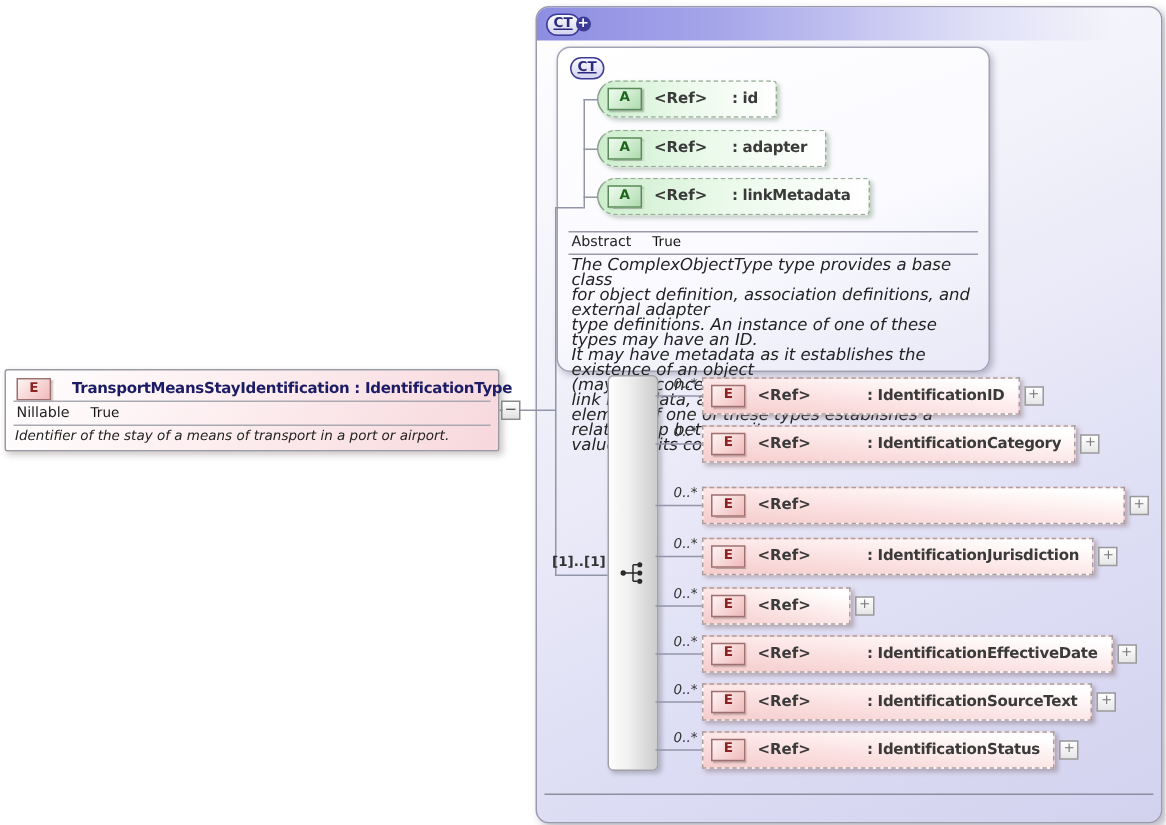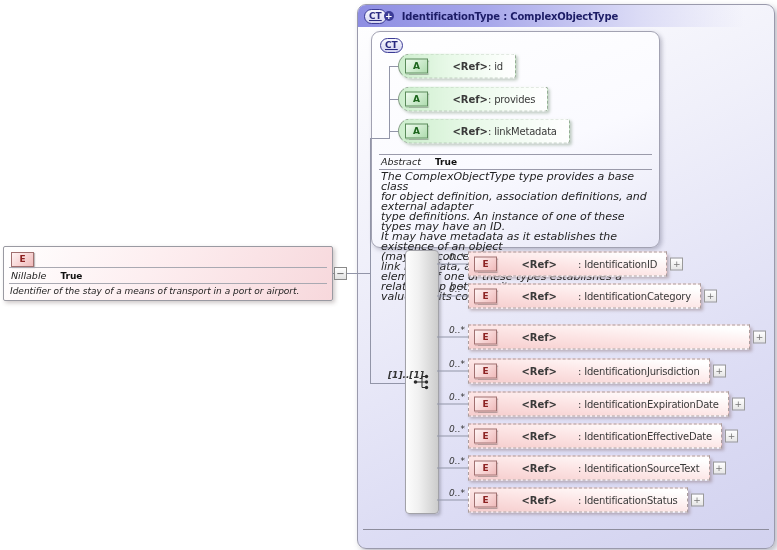--- a/index.html
+++ b/index.html
@@ -23,44 +23,44 @@
   .box-title{margin-left:8px;font-size:10px;font-weight:bold;letter-spacing:-.2px;color:#1c1c66;white-space:nowrap;}
 
   
   .base-card{position:absolute;left:371px;top:31px;width:287px;height:215px;
     border:1px solid #a2a2b2;border-radius:9px;
     background:linear-gradient(160deg,#ffffff 0%,#fafaff 55%,#e8e8f7 100%);
     box-shadow:2px 2px 4px rgba(60,60,90,.3);}
   .base-header{position:absolute;left:8px;top:6px;display:flex;align-items:center;}
   .hr-in{position:absolute;height:1px;background:#9a9aaa;}
   .abstract-row{position:absolute;left:9px;top:124px;font-size:9.5px;}
-  .lbl-it{font-style:italic;color:#222;}
-  .val-b{font-weight:bold;font-size:9px;margin-left:14px;color:#111;}
+  .lbl-it{color:#222;}
+  .val-b{font-weight:normal;font-size:9px;margin-left:14px;color:#111;}
   .base-desc{position:absolute;left:9px;top:140px;width:276px;font-style:italic;
     font-size:11px;line-height:10px;color:#222;white-space:pre-line;}
 
   
   .attr-row{position:absolute;left:398px;transform:translateY(-50%);display:inline-flex;align-items:center;
     padding:4px 12px 4px 6px;border:1px dashed #97ab97;border-left:1px solid #8aa08a;
     border-radius:13px 3px 3px 13px;
     background:linear-gradient(to right,#cdeecd 0%,#e9f9e9 45%,#ffffff 100%);
     box-shadow:2px 2px 3px rgba(90,120,90,.35);}
   .badge{display:inline-block;width:21px;height:13px;font-size:9px;font-weight:bold;
     text-align:center;line-height:13px;margin-right:8px;box-shadow:1px 1px 1px rgba(0,0,0,.25);}
   .badge-a{border:1px solid #5a8a5a;background:linear-gradient(135deg,#f0fcf0,#aedcae);color:#1e661e;}
   .badge-e{border:1px solid #a07070;background:linear-gradient(135deg,#fff4f4,#f0baba);color:#8c2222;}
-  .ref{display:inline-block;width:52px;font-size:10px;font-weight:bold;color:#3a3a3a;text-align:right;}
-  .mname{font-size:10px;font-weight:normal;color:#3a3a3a;letter-spacing:-.2px;}
+  .ref{display:inline-block;width:52px;font-size:10px;font-weight:bold;color:#3a3a3a;}
+  .mname{font-size:10px;font-weight:bold;color:#3a3a3a;letter-spacing:-.2px;}
 
   
   .seq-bar{position:absolute;left:405px;top:250px;width:32px;height:262px;border:1px solid #a2a2a8;
     border-radius:4px;background:linear-gradient(to right,#fdfdfd 0%,#f0f0f0 40%,#cccccc 100%);
     box-shadow:2px 2px 3px rgba(80,80,90,.3);}
   .seq-icon{position:absolute;left:7px;top:122px;}
-  .group-card-lbl{position:absolute;left:388px;top:370px;font-size:9px;font-style:italic;
+  .group-card-lbl{position:absolute;left:368px;top:370px;font-size:9px;
     font-weight:bold;color:#333;}
 
   
   .el-row{position:absolute;left:437px;transform:translateY(-50%);display:flex;align-items:center;}
   .lead{position:relative;width:31px;height:1px;background:#9295a8;flex:0 0 auto;}
   .card-lbl{position:absolute;right:3px;bottom:3px;font-size:9px;font-style:italic;color:#333;white-space:nowrap;}
   .elem-box{display:inline-flex;align-items:center;padding:4px 9px 4px 5px;
     border:1px dashed #ab9d9d;
     background:linear-gradient(to top right,#f5cccc 0%,#fce4e4 45%,#ffffff 90%);
     box-shadow:2px 2px 3px rgba(120,90,90,.4);white-space:nowrap;}
@@ -94,21 +94,20 @@
 <body>
 
 <div class="stage">
 
   <div class="type-card">
     <div class="type-header">
       <span class="ct-pill">
           <span>CT</span>
         </span>
         <span class="plus-dot">+</span>
-      <span class="box-title">IdentificationType : ComplexObjectType</span>
     </div>
     <div class="type-footer-hr"></div>
   </div>
 
   <div class="base-card">
     <div class="base-header">
       <span class="ct-pill">
           <span>CT</span>
         </span>
     </div>
@@ -136,21 +135,21 @@
   <div class="ln" style="left:370px;top:383px;width:35px;height:1px;"></div>
 
   <div class="attr-row" style="top:66px;">
     <span class="badge badge-a">A</span>
     <span class="ref">&lt;Ref&gt;</span>
     <span class="mname">: id</span>
   </div>
   <div class="attr-row" style="top:99px;">
     <span class="badge badge-a">A</span>
     <span class="ref">&lt;Ref&gt;</span>
-    <span class="mname">: provides</span>
+    <span class="mname">: adapter</span>
   </div>
   <div class="attr-row" style="top:131px;">
     <span class="badge badge-a">A</span>
     <span class="ref">&lt;Ref&gt;</span>
     <span class="mname">: linkMetadata</span>
   </div>
 
   <div class="seq-bar">
     <span class="seq-icon">
       <svg width="19" height="18" viewBox="0 0 19 18">
@@ -211,21 +210,20 @@
     <span class="sq-btn">+</span>
   </div>
 
   <div class="el-row" style="top:404px;">
     <span class="lead">
         <span class="card-lbl">0..*</span>
       </span>
     <span class="elem-box">
       <span class="badge badge-e">E</span>
       <span class="ref">&lt;Ref&gt;</span>
-      <span class="mname">: IdentificationExpirationDate</span>
     </span>
     <span class="sq-btn">+</span>
   </div>
 
   <div class="el-row" style="top:436px;">
     <span class="lead">
         <span class="card-lbl">0..*</span>
       </span>
     <span class="elem-box">
       <span class="badge badge-e">E</span>
@@ -255,20 +253,21 @@
       <span class="badge badge-e">E</span>
       <span class="ref">&lt;Ref&gt;</span>
       <span class="mname">: IdentificationStatus</span>
     </span>
     <span class="sq-btn">+</span>
   </div>
 
   <div class="elem-card">
     <div class="title-row">
       <span class="badge badge-e">E</span>
+      <span class="box-title" style="margin-left:6px;">TransportMeansStayIdentification : IdentificationType</span>
     </div>
     <div class="hr1"></div>
     <div class="prop-row">
       <span class="lbl-it">Nillable</span><span class="val-b">True</span>
     </div>
     <div class="hr2"></div>
     <div class="desc">Identifier of the stay of a means of transport in a port or airport.</div>
   </div>
 
   <div class="collapse-btn">−</div>

